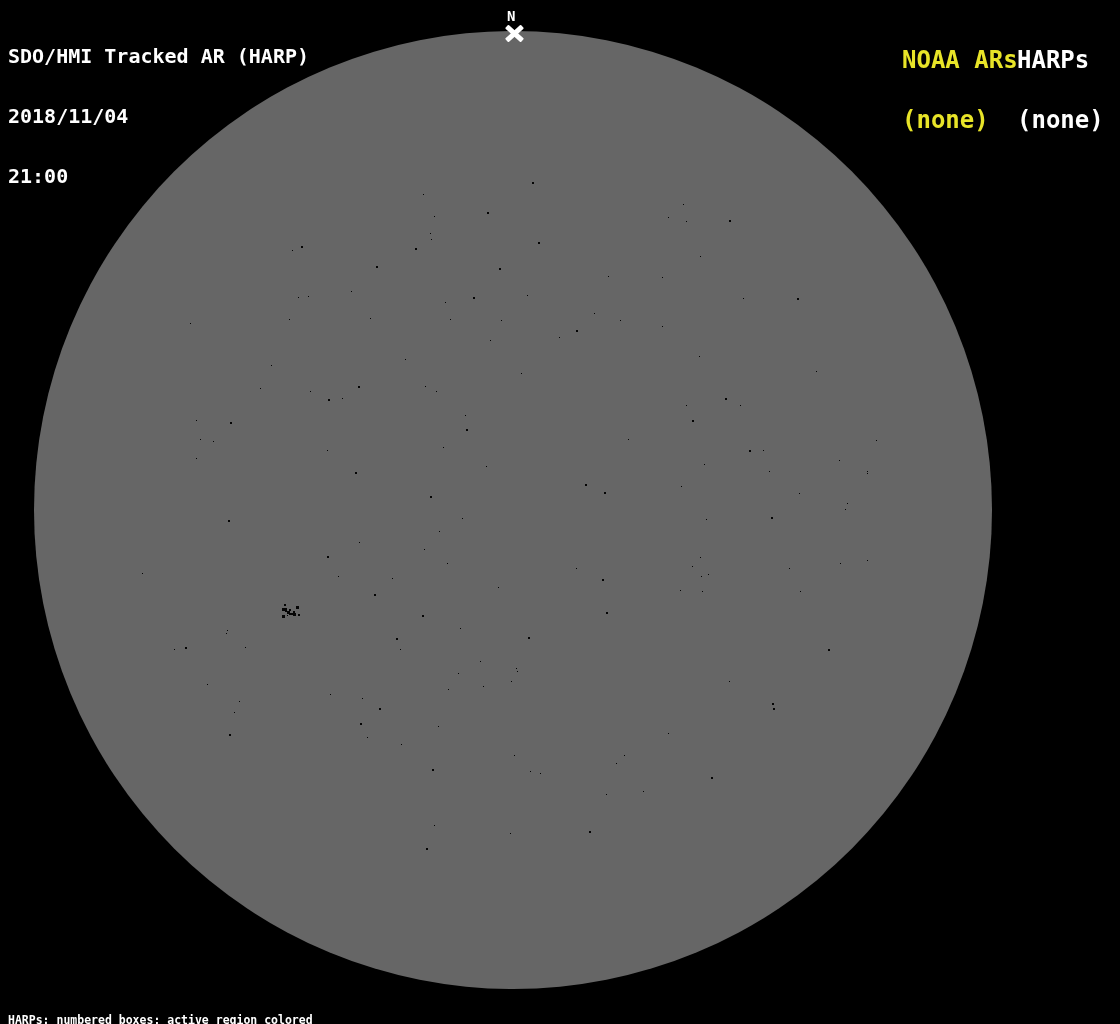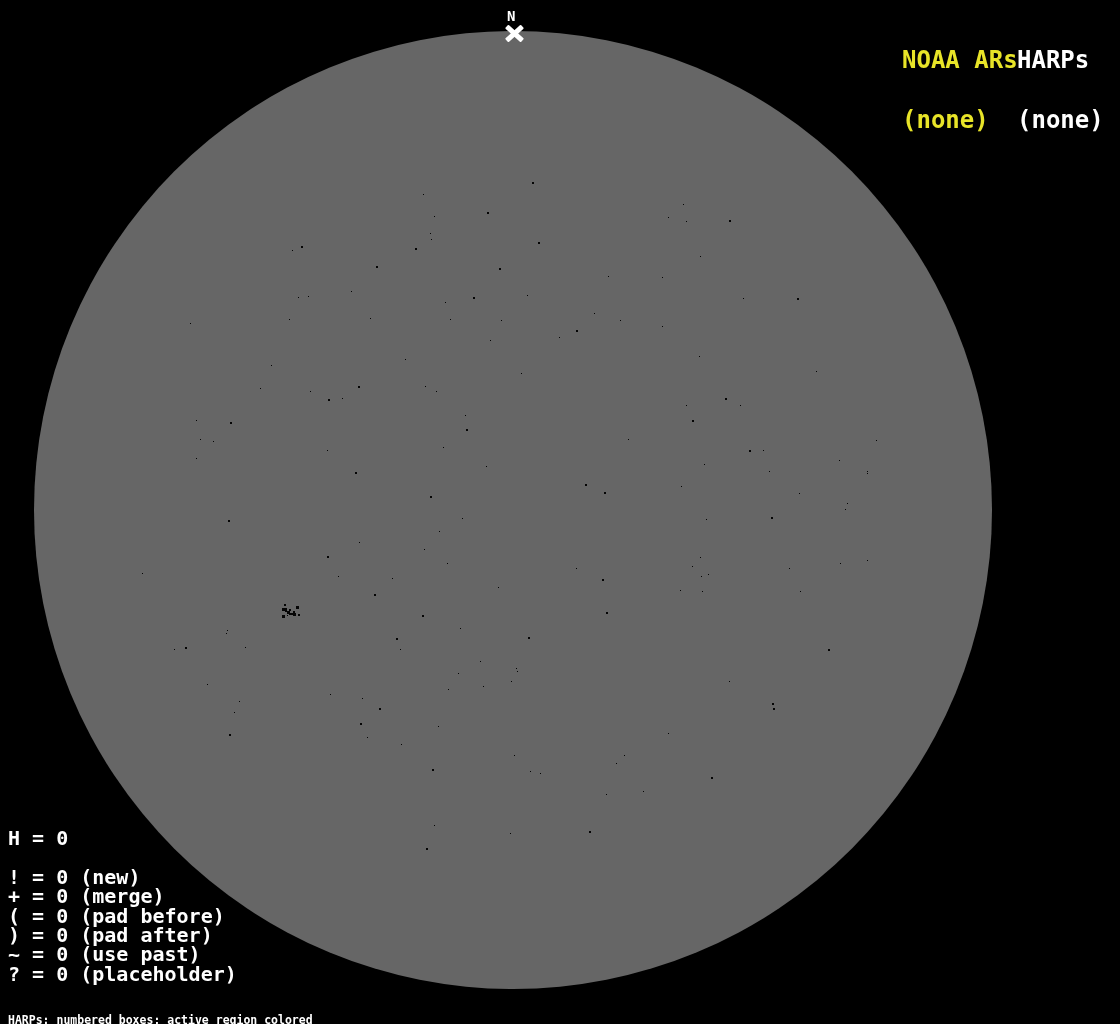--- a/index.html
+++ b/index.html
@@ -234,37 +234,41 @@
       <i style="left: 287px; top: 611px; width: 3px; height: 3px;"></i>
       <i style="left: 289px; top: 613px; width: 2px; height: 2px;"></i>
       <i style="left: 282px; top: 615px; width: 3px; height: 3px;"></i>
       <i style="left: 293px; top: 613px; width: 3px; height: 3px;"></i>
       <i style="left: 291px; top: 613px; width: 2px; height: 2px;"></i>
       <i style="left: 285px; top: 610px; width: 2px; height: 2px;"></i>
       <i style="left: 282px; top: 608px; width: 3px; height: 3px;"></i>
       <i style="left: 296px; top: 606px; width: 3px; height: 3px;"></i>
     </div>
 
+  <div class="hdr">
+    <div>SDO/HMI Tracked AR (HARP)</div>
+    <div>2018/11/04</div>
+    <div>21:00</div>
+  </div>
 
   <div class="north-label">N</div>
   <div class="cross">
     <span class="b1"></span>
     <span class="b2"></span>
   </div>
 
   <div class="status status-noaa">
     <div>NOAA ARs</div>
     <div>(none)</div>
   </div>
 
   <div class="status status-harps">
     <div>HARPs</div>
     <div>(none)</div>
   </div>
 
-  <div class="legend"><div class="legend-line">H = 0</div><div class="legend-line">&nbsp;</div><div class="legend-line">! = 0 (new)</div><div class="legend-line">+ = 0 (merge)</div><div class="legend-line">( = 0 (pad before)</div><div class="legend-line">) = 0 (pad after)</div><div class="legend-line">~ = 0 (use past)</div><div class="legend-line">? = 0 (placeholder)</div></div>
 
   <div class="footer">
     <div>HARPs: numbered boxes; active region colored</div>
     
   </div>
 
 </div>
 
 </body></html>

